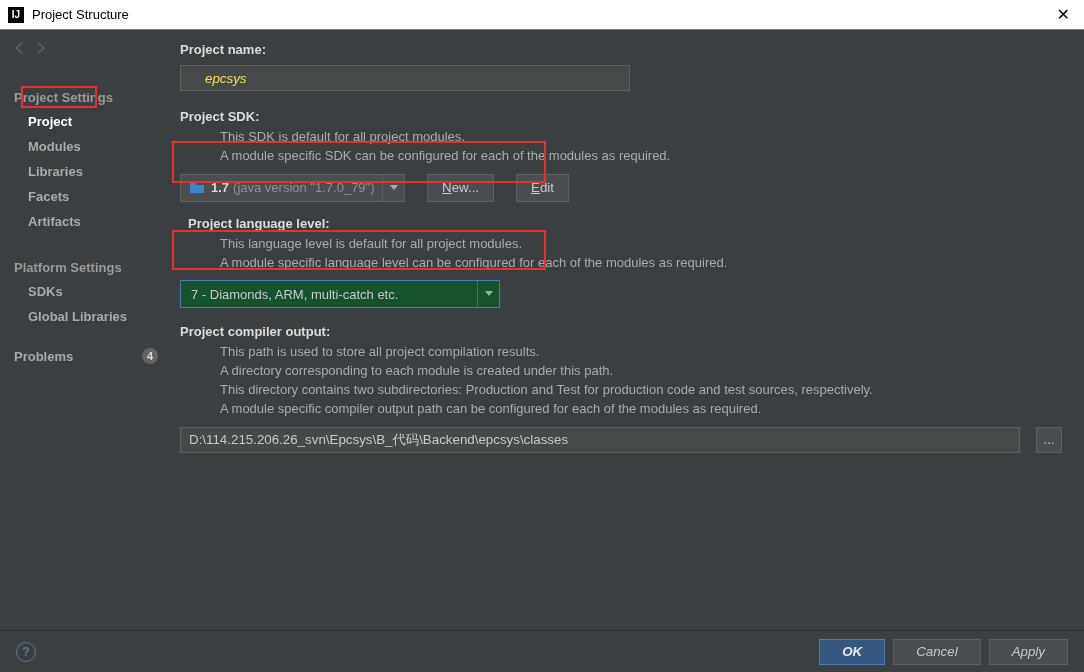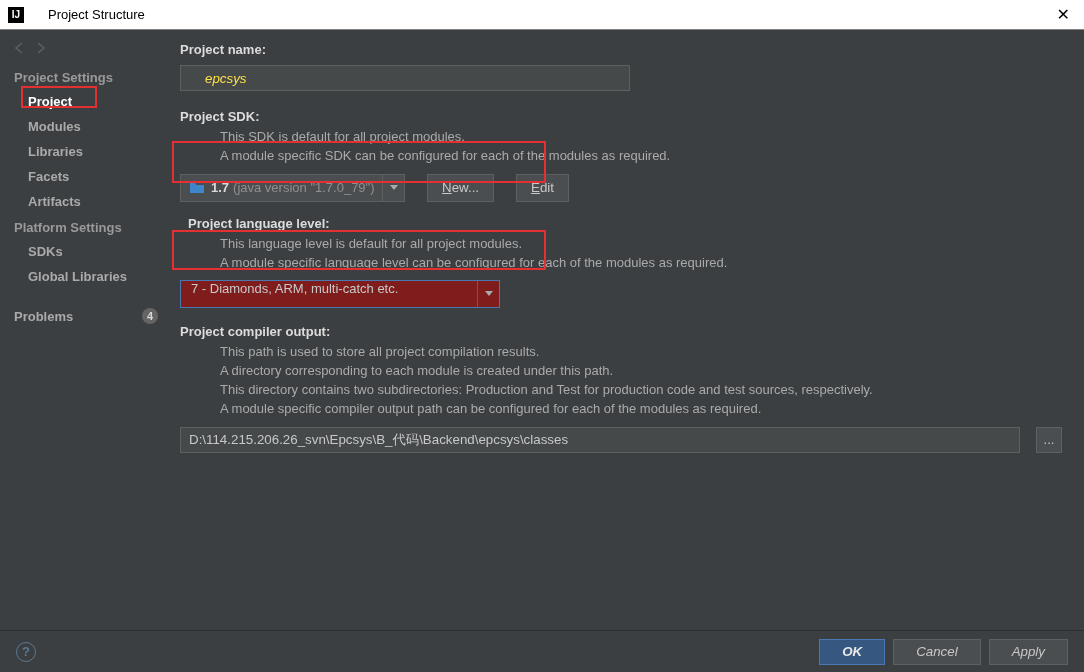--- a/index.html
+++ b/index.html
@@ -13,21 +13,20 @@
   overflow: hidden;
 }
 .titlebar {
   height: 30px;
   background: #ffffff;
   color: #000000;
   display: flex;
   align-items: center;
   padding: 0 8px;
   border-bottom: 1px solid #828282;
-  gap: 16px;
 }
 .titlebar .app-icon {
   width: 16px;
   height: 16px;
   background: #000000;
   color: #ffffff;
   display: flex;
   align-items: center;
   justify-content: center;
   font-size: 10px;
@@ -55,20 +54,21 @@
   display: flex;
   gap: 6px;
   padding: 4px 14px 10px 14px;
 }
 .sidebar .nav-arrows svg { opacity: 0.35; }
 .sidebar-header {
   color: #999999;
   font-weight: bold;
   padding: 6px 14px 4px 14px;
   font-size: 13px;
+  margin-top: 20px;
 }
 .sidebar-item {
   padding: 5px 14px 5px 28px;
   color: #aaaaaa;
   cursor: default;
   display: flex;
   align-items: center;
   justify-content: space-between;
   font-weight: bold;
 }
@@ -143,21 +143,22 @@
   color: #c8c8c8;
   height: 28px;
   padding: 0 14px;
   cursor: default;
   display: inline-flex;
   align-items: center;
 }
 .btn .ul { text-decoration: underline; }
 .lang-combo {
   display: flex;
-  background: #7f1d1d;
+  align-items: center;
+  background: #14532d;
   border: 1px solid #4a78b1;
   height: 28px;
   width: 320px;
   margin-top: 8px;
 }
 .lang-combo .txt { padding-left: 10px; flex: 1; color: #c8c8c8; }
 .lang-combo .arrow-cell {
   width: 22px;
   height: 100%;
   border-left: 1px solid #5e6060;

